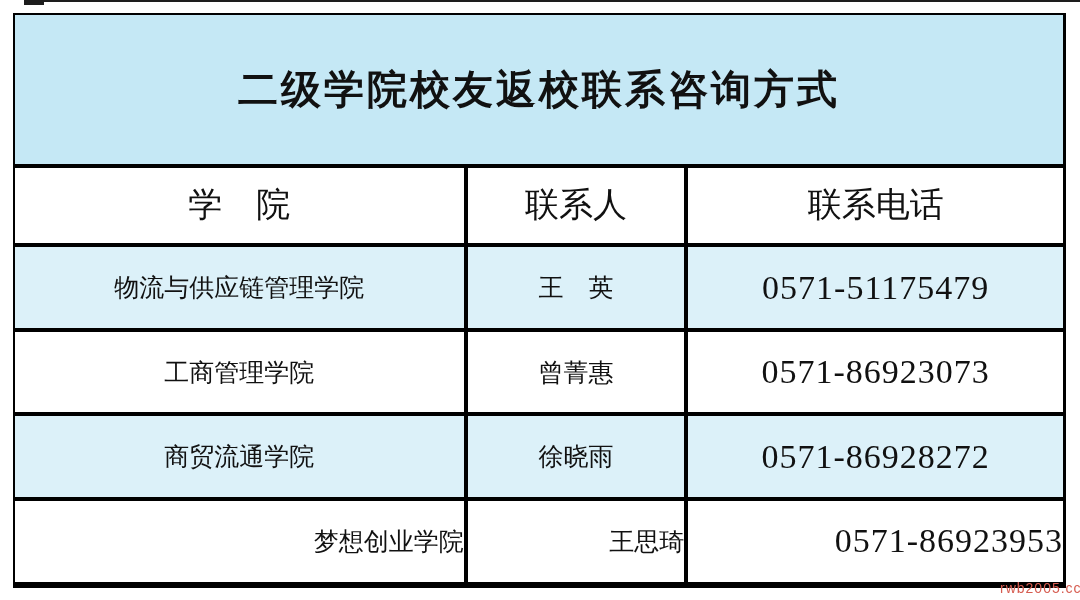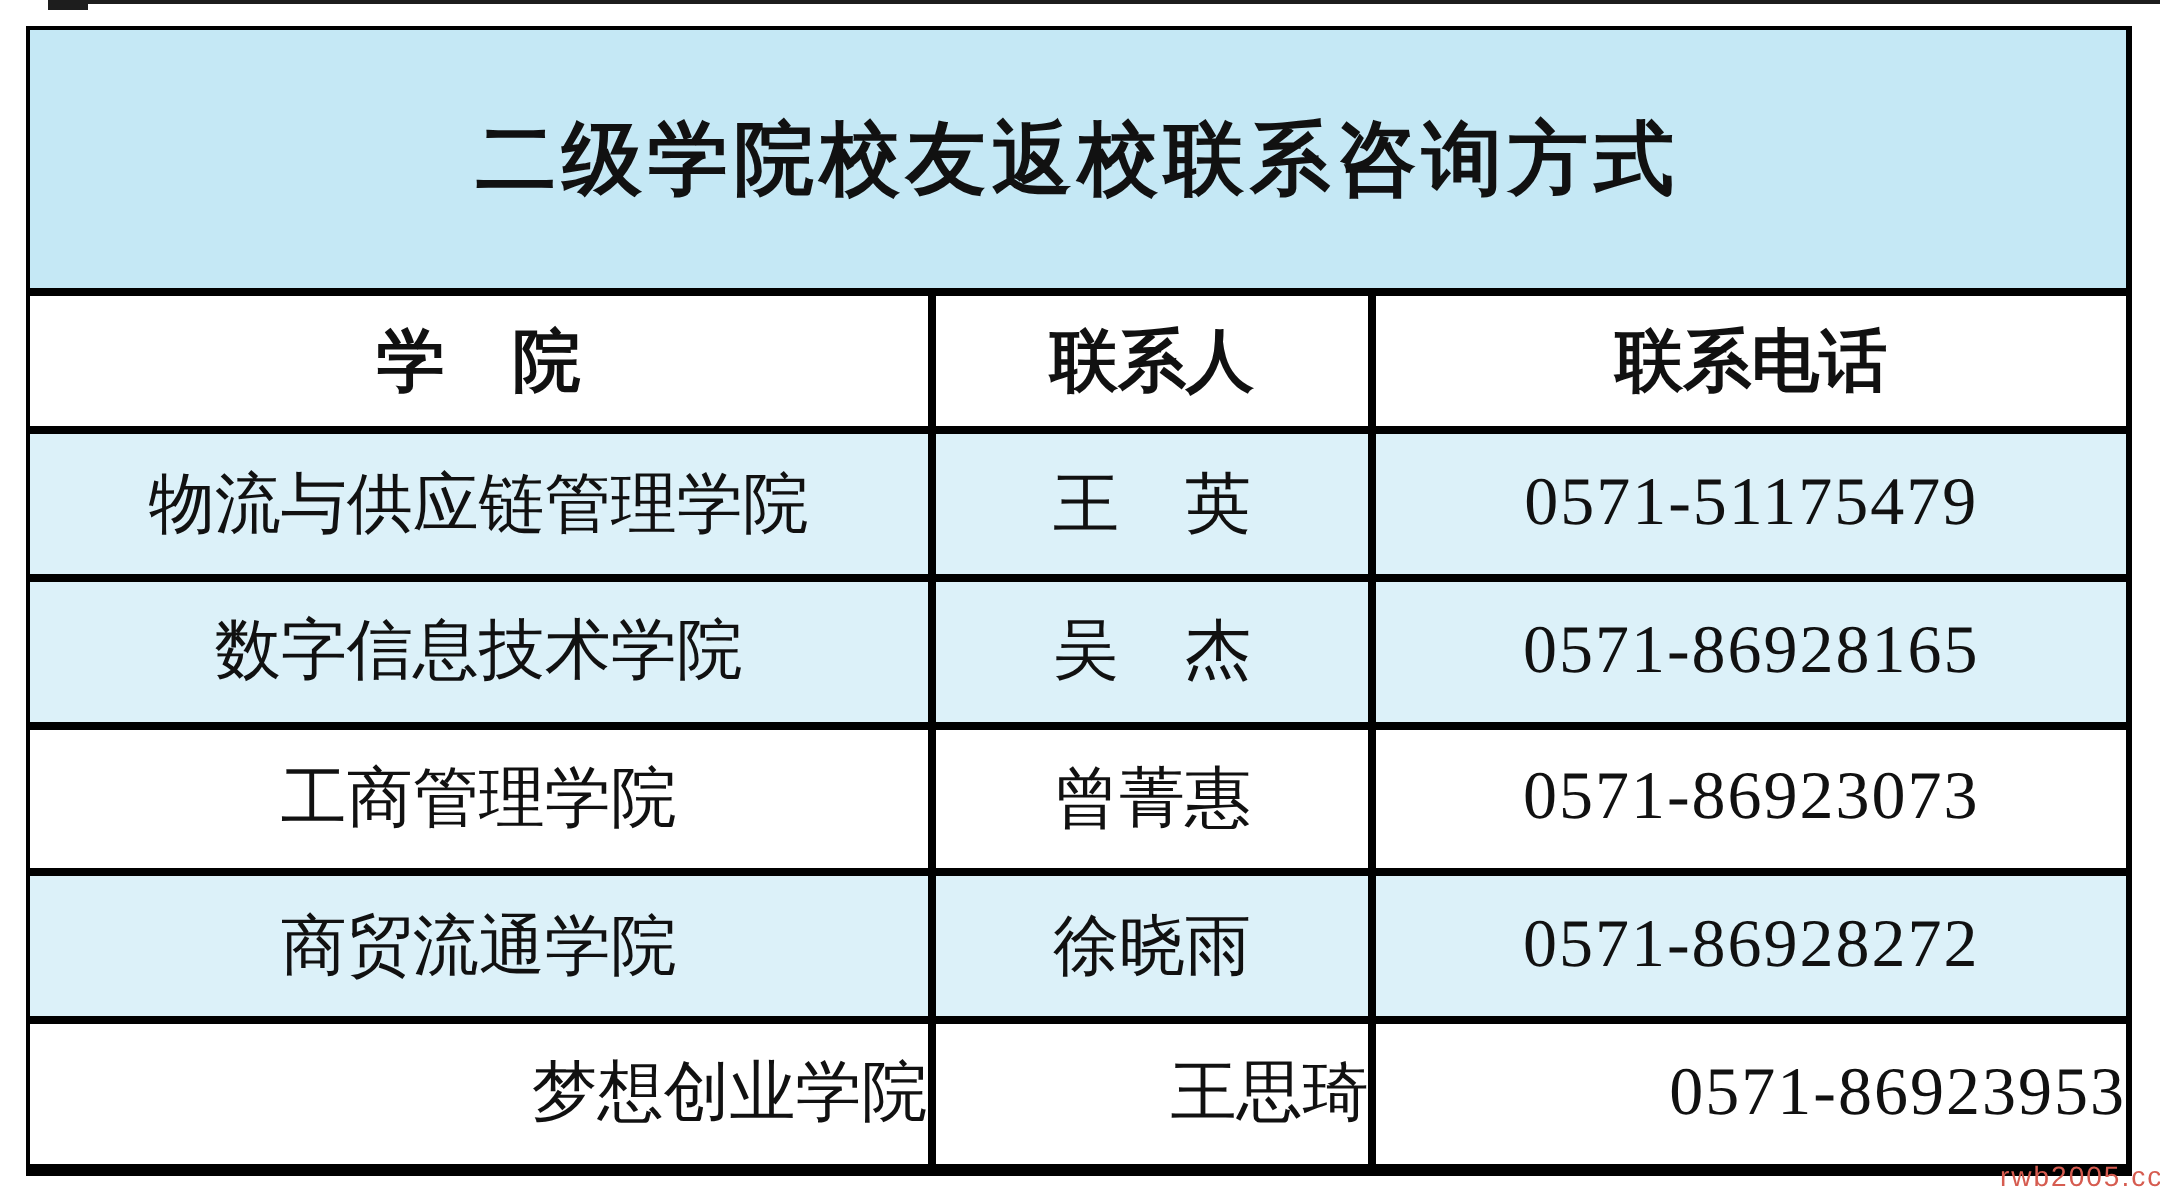--- a/index.html
+++ b/index.html
@@ -33,26 +33,26 @@
   td:first-child,th:first-child{border-left-width:2px;}
   td:last-child,th:last-child{border-right-width:3px;}
   tr:last-child td{border-bottom-width:6px;text-align:right;}
   tr.title-row td{
     background:var(--title-bg);
     font-size:40px;font-weight:bold;letter-spacing:3px;
     height:92px;
   }
   tr.header-row th{
     background:#ffffff;
-    font-size:34px;font-weight:bold;
+    font-size:34px;font-weight:normal;
     height:44px;
   }
   tr.data-row td{
     background:#ffffff;
-    font-size:33px;
+    font-size:25px;
     height:49px;
   }
   tr.data-row.alt td{background:var(--alt-bg);}
   tr.data-row td.phone-cell{font-size:34px;letter-spacing:1px;}
   .watermark{
     position:absolute;left:1000px;top:580px;z-index:5;
     font-family:"Liberation Sans","DejaVu Sans",sans-serif;
     font-size:14px;color:rgba(214,92,80,0.9);letter-spacing:1px;
     pointer-events:none;
   }
@@ -78,25 +78,20 @@
         <th>学　院</th>
         <th>联系人</th>
         <th>联系电话</th>
       </tr>
 
     <tr class="data-row alt" style="">
         <td class="college-cell">物流与供应链管理学院</td>
         <td class="contact-cell">王　英</td>
         <td class="phone-cell">0571-51175479</td>
       </tr>
-        <tr class="data-row alt" style="">
-        <td class="college-cell">数字信息技术学院</td>
-        <td class="contact-cell">吴　杰</td>
-        <td class="phone-cell">0571-86928165</td>
-      </tr>
         <tr class="data-row" style="">
         <td class="college-cell">工商管理学院</td>
         <td class="contact-cell">曾菁惠</td>
         <td class="phone-cell">0571-86923073</td>
       </tr>
         <tr class="data-row alt" style="">
         <td class="college-cell">商贸流通学院</td>
         <td class="contact-cell">徐晓雨</td>
         <td class="phone-cell">0571-86928272</td>
       </tr>

